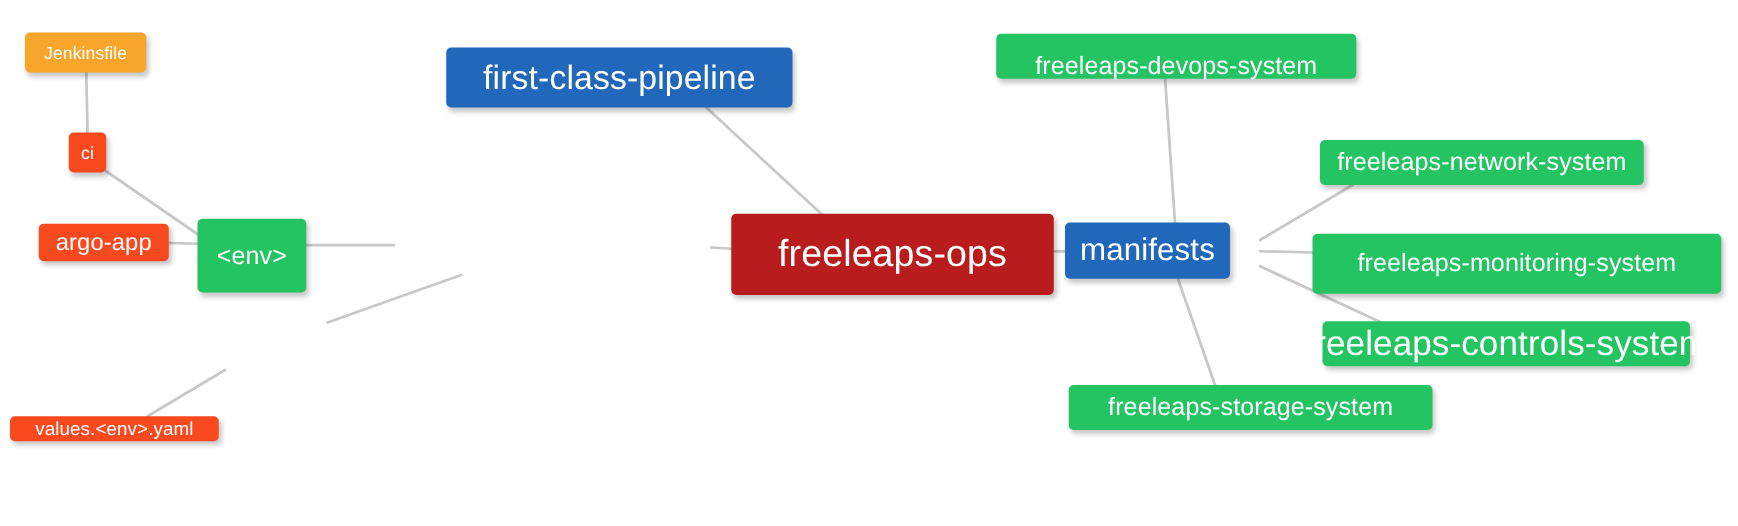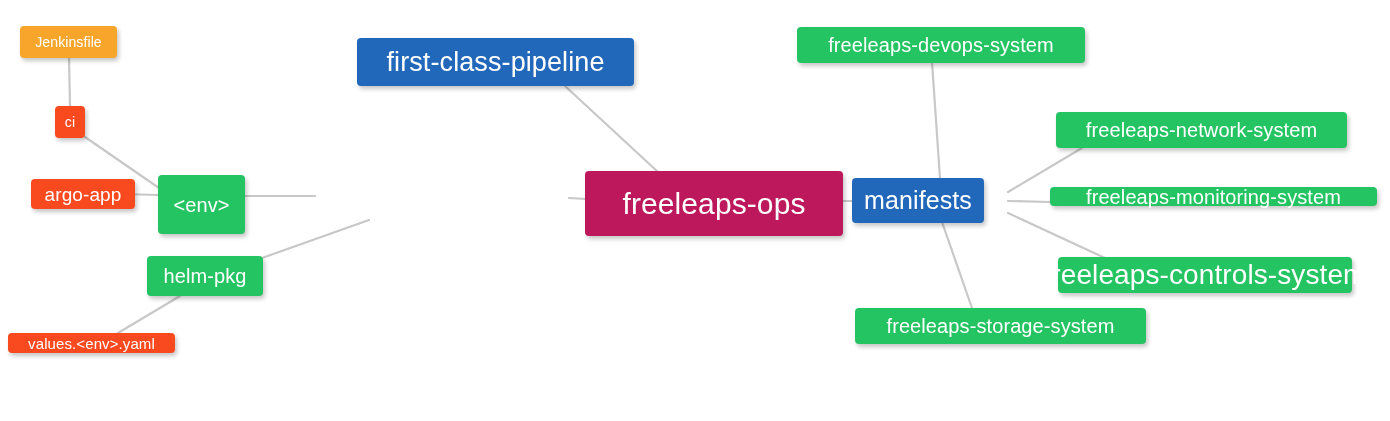--- a/index.html
+++ b/index.html
@@ -35,21 +35,21 @@
     justify-content: center;
     color: #ffffff;
     border-radius: 4px;
     white-space: nowrap;
     line-height: 1;
     letter-spacing: 0.1px;
     box-shadow: 2px 3px 4px rgba(0,0,0,0.22);
     text-align: center;
     user-select: none;
   }
-  .node.root        { background: #be185d; align-items: center; }
+  .node.root        { background: #b91c1c; align-items: center; }
   .node.blue        { background: #2167ba; }
   .node.green       { background: #25c462; }
   .node.orange      { background: #f8a62b; }
   .node.red         { background: #f9491f; }
 </style>
 </head>
 <body>
 
 <div id="canvas">
 
@@ -81,50 +81,47 @@
   </div>
 
   <div class="node red" style="left:31px; top:179px; width:104px; height:30px; font-size:19px;">
     <span>argo-app</span>
   </div>
 
   <div class="node green" style="left:158px; top:175px; width:87px; height:59px; font-size:20px;">
     <span>&lt;env&gt;</span>
   </div>
 
-  <div class="node green" style="left:147px; top:256px; width:116px; height:40px; font-size:20px;">
-    <span>helm-pkg</span>
-  </div>
 
   <div class="node red" style="left:8px; top:333px; width:167px; height:20px; font-size:15px;">
     <span>values.&lt;env&gt;.yaml</span>
   </div>
 
   <div class="node blue" style="left:313px; top:38px; width:277px; height:48px; font-size:27px;margin-left:44px;">
     <span>first-class-pipeline</span>
   </div>
 
 
   <div class="node root" style="left:585px; top:171px; width:258px; height:65px; font-size:30px;">
     <span>freeleaps-ops</span>
   </div>
 
   <div class="node blue" style="left:852px; top:178px; width:132px; height:45px; font-size:25px;">
     <span>manifests</span>
   </div>
 
-  <div class="node green" style="left:797px; top:27px; width:288px; height:36px; font-size:20px;">
+  <div class="node green" style="left:797px; top:27px; width:288px; height:36px; font-size:20px;align-items:flex-end;">
     <span>freeleaps-devops-system</span>
   </div>
 
-  <div class="node green" style="left:1056px; top:112px; width:291px; height:36px; font-size:20px;">
+  <div class="node green" style="left:1056px; top:112px; width:259px; height:36px; font-size:20px;">
     <span>freeleaps-network-system</span>
   </div>
 
-  <div class="node green" style="left:1050px; top:187px; width:327px; height:19px; font-size:20px;">
+  <div class="node green" style="left:1050px; top:187px; width:327px; height:48px; font-size:20px;">
     <span>freeleaps-monitoring-system</span>
   </div>
 
   <div class="node green" style="left:1058px; top:257px; width:294px; height:36px; font-size:28px;">
     <span>freeleaps-controls-system</span>
   </div>
 
   <div class="node green" style="left:815px; top:308px; width:291px; height:36px; font-size:20px;margin-left:40px;">
     <span>freeleaps-storage-system</span>
   </div>

